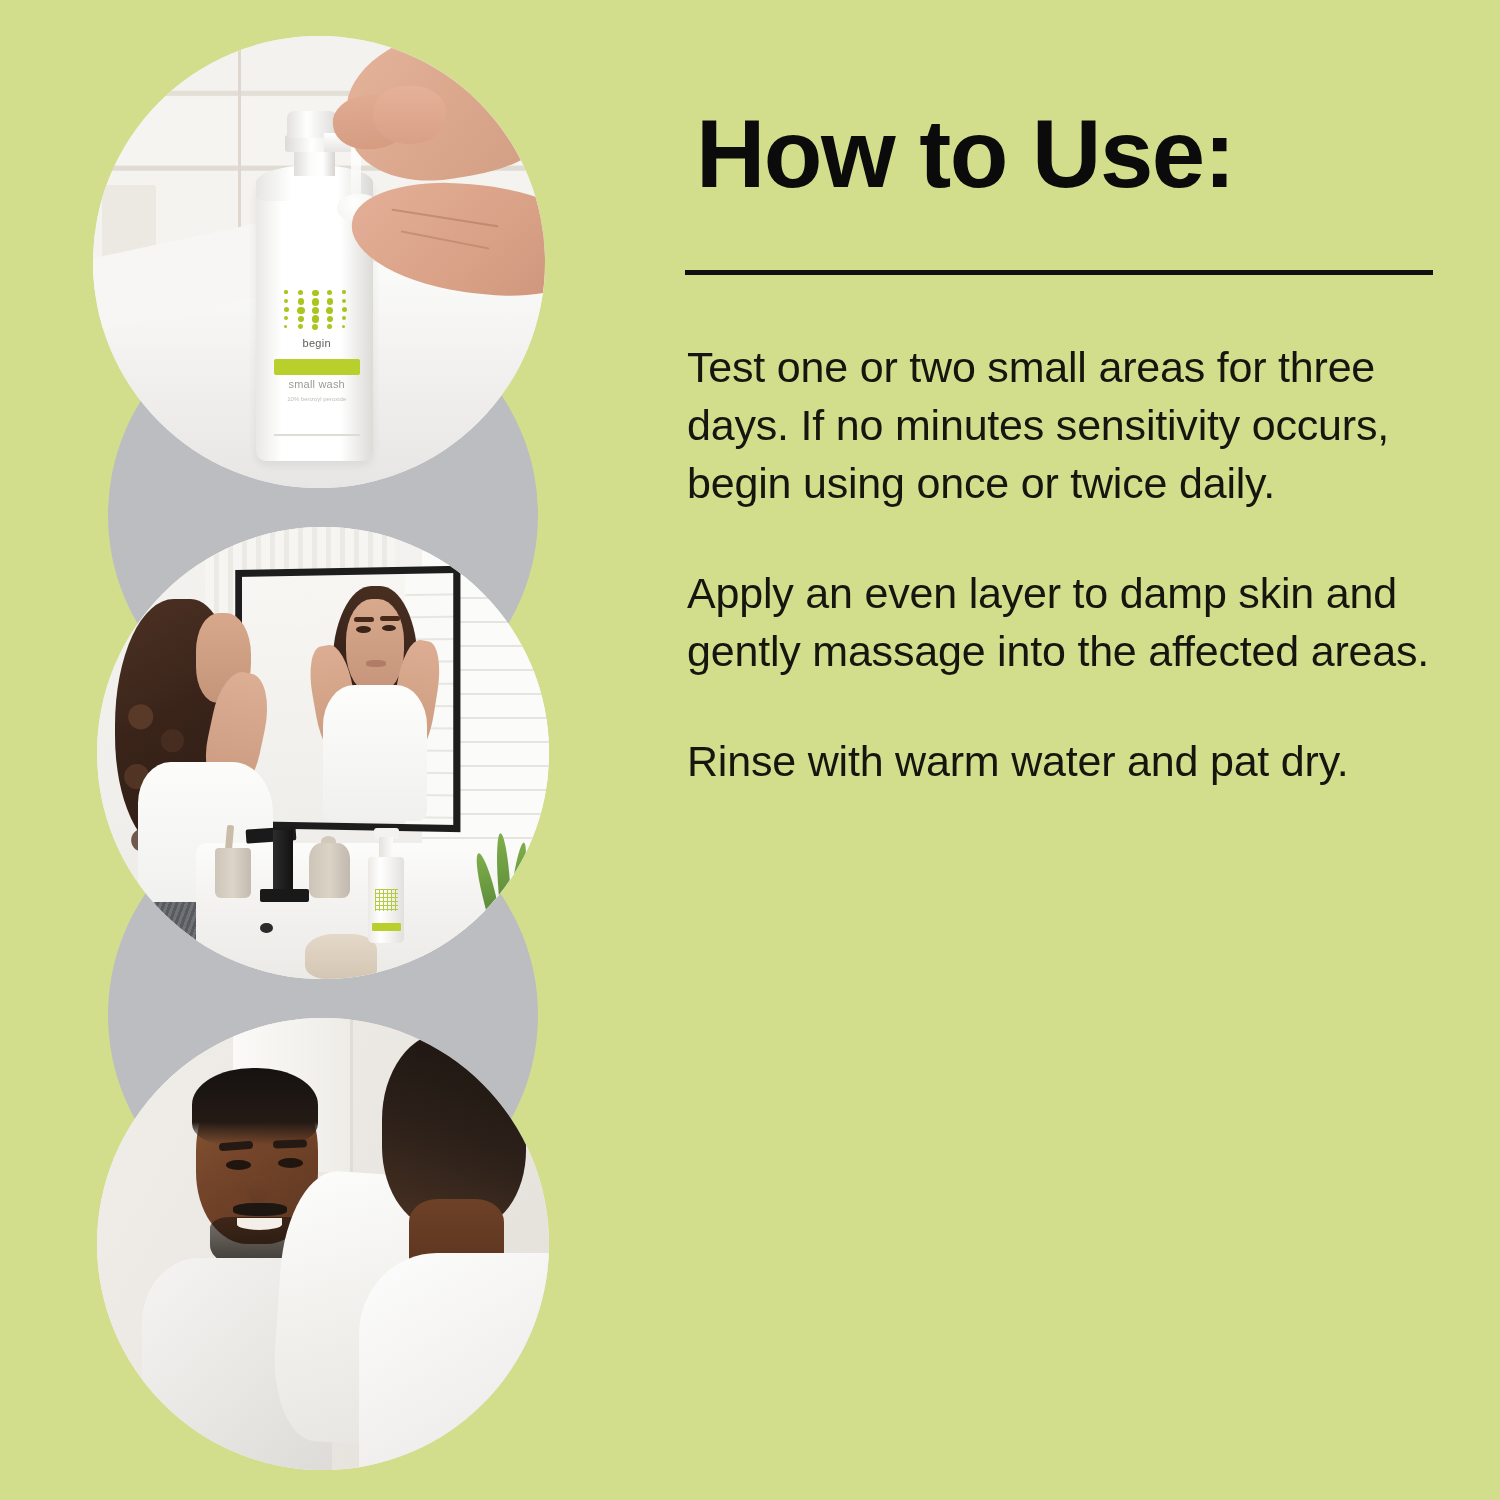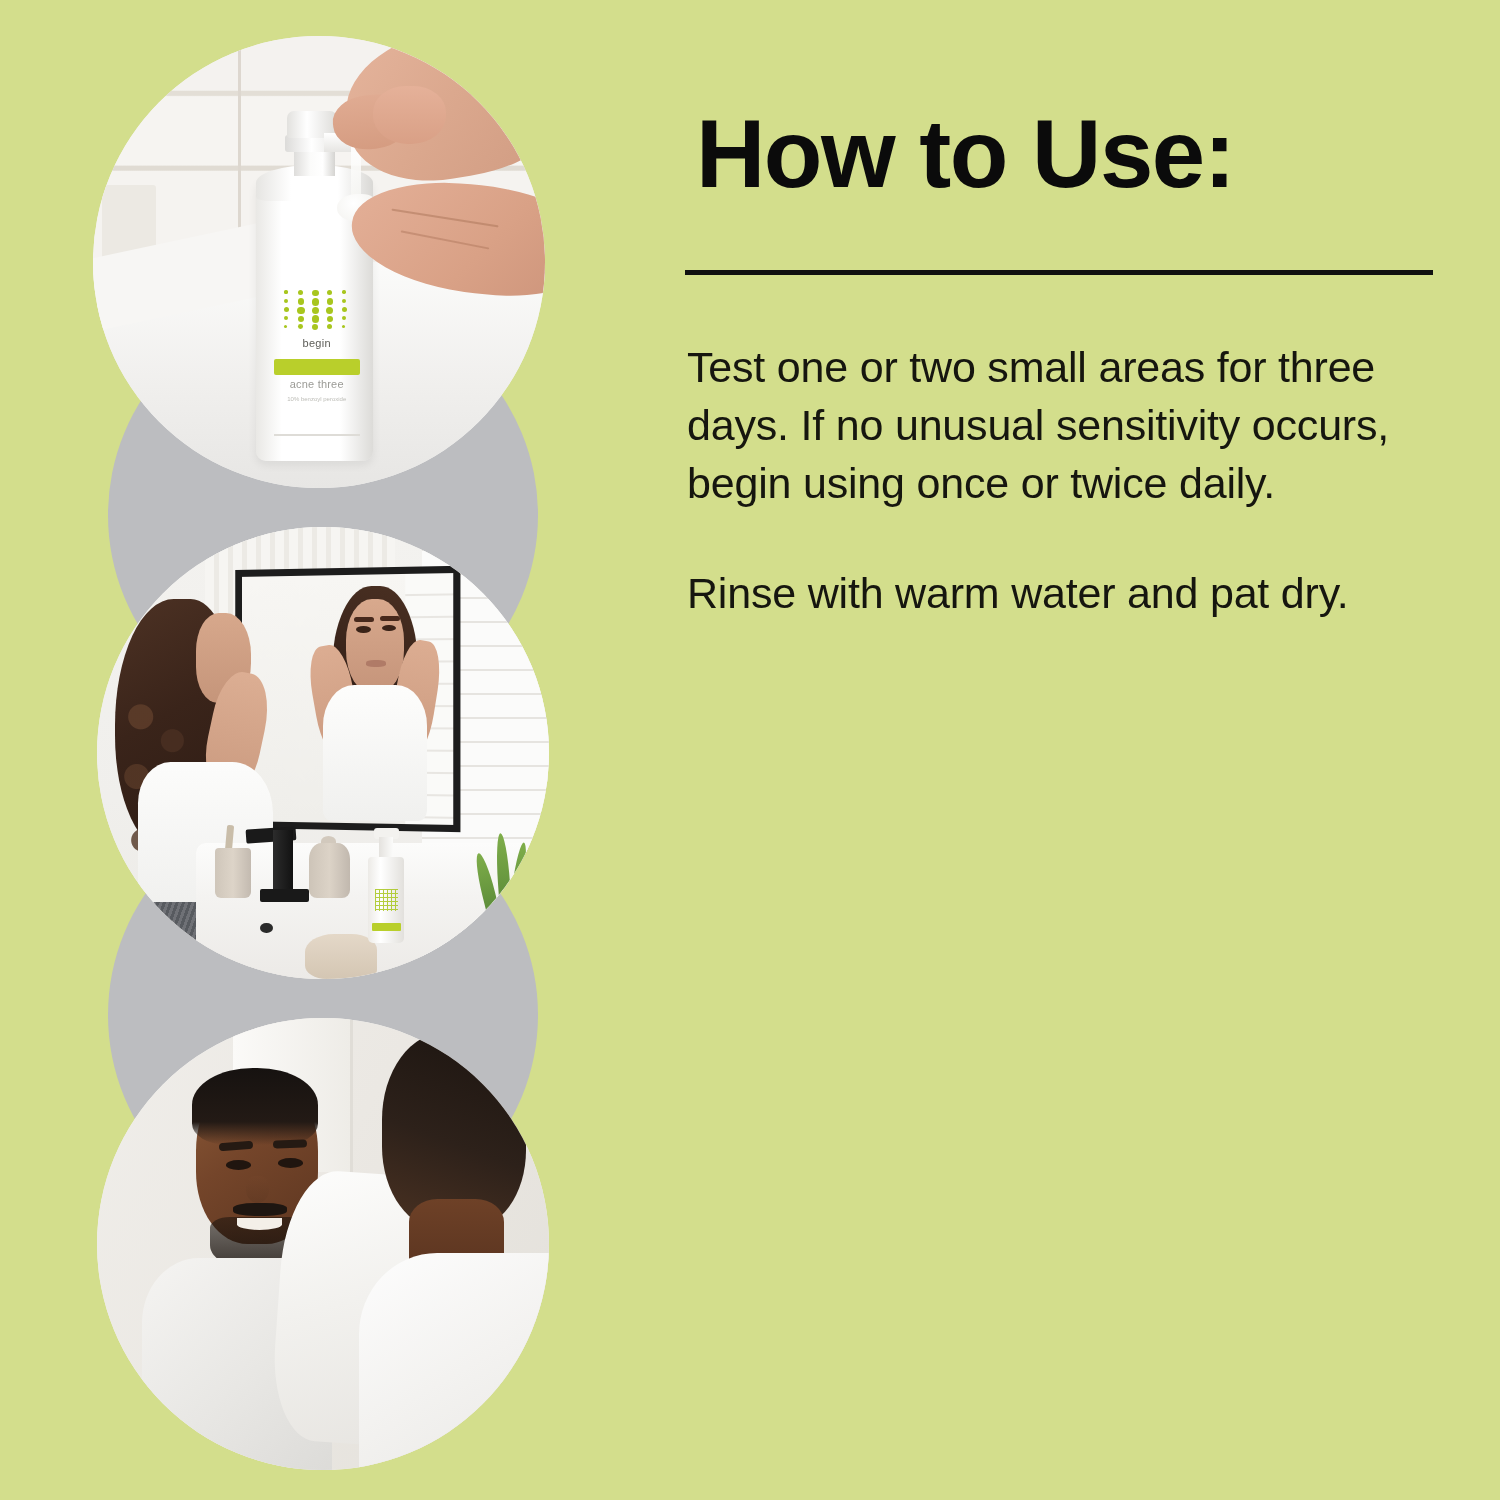--- a/index.html
+++ b/index.html
@@ -563,21 +563,21 @@
             <i style="width: 6.2px; height: 6.2px; left: 66.9%; top: 66.9%; background: rgb(168, 198, 30);"></i>
             <i style="width: 4.2px; height: 4.2px; left: 87.9%; top: 67.9%; background: rgb(168, 198, 30);"></i>
             <i style="width: 3px; height: 3px; left: 8.5%; top: 88.5%; background: rgb(168, 198, 30);"></i>
             <i style="width: 4.8px; height: 4.8px; left: 27.6%; top: 87.6%; background: rgb(168, 198, 30);"></i>
             <i style="width: 6px; height: 6px; left: 47%; top: 87%; background: rgb(168, 198, 30);"></i>
             <i style="width: 5px; height: 5px; left: 67.5%; top: 87.5%; background: rgb(168, 198, 30);"></i>
             <i style="width: 3.2px; height: 3.2px; left: 88.4%; top: 88.4%; background: rgb(168, 198, 30);"></i>
           </div>
         <div class="p1-brand">begin</div>
         <div class="p1-badge"></div>
-        <div class="p1-prod">acne three</div>
+        <div class="p1-prod">small wash</div>
         <div class="p1-sub">10% benzoyl peroxide</div>
         <div class="p1-bottom-print"></div>
 
         <div class="p1-hand-upper"></div>
         <div class="p1-finger-a"></div>
         <div class="p1-finger-b"></div>
         <div class="p1-hand-lower"></div>
         <div class="p1-palm-crease"></div>
         <div class="p1-palm-crease2"></div>
       </div>
@@ -658,18 +658,19 @@
       </div>
     </div>
 
   </div>
 
   <div class="text-column">
     <h1 class="page-title">How to Use:</h1>
     <div class="title-rule"></div>
 
     <div class="steps" id="stepsList">
-      <p class="step">Test one or two small areas for three days. If no unusual sensitivity occurs, begin using once or twice daily.</p>
+      <p class="step">Test one or two small areas for three days. If no minutes sensitivity occurs, begin using once or twice daily.</p>
+      <p class="step">Apply an even layer to damp skin and gently massage into the affected areas.</p>
       <p class="step">Rinse with warm water and pat dry.</p>
     </div>
   </div>
 
 </div>
 
 </body></html>

